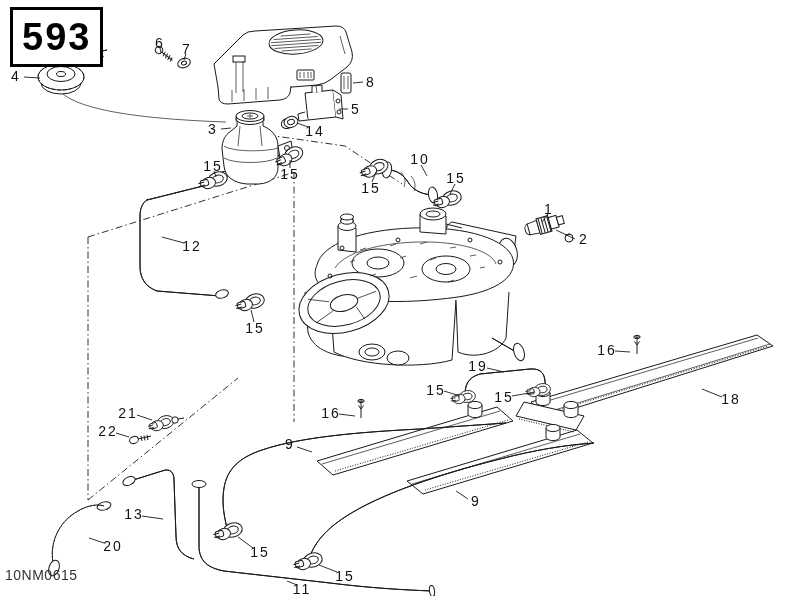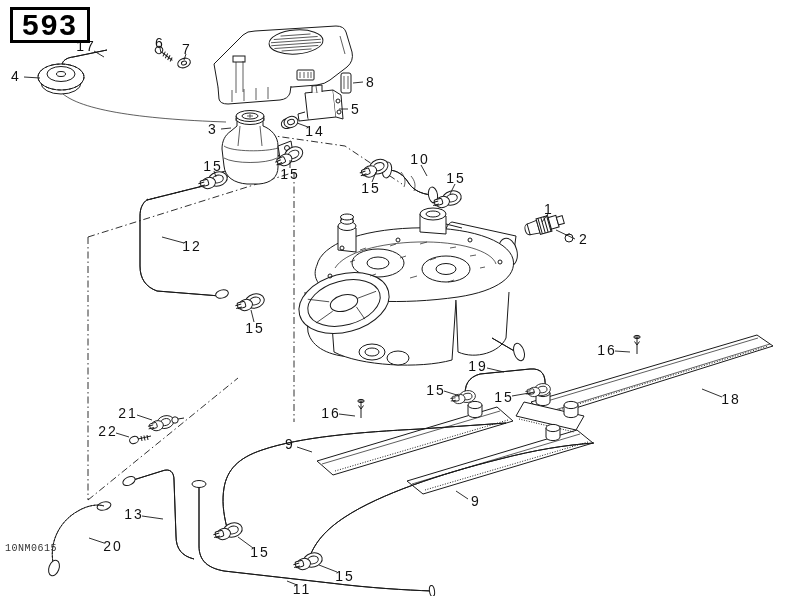--- a/index.html
+++ b/index.html
@@ -7,22 +7,22 @@
          font-family:"Liberation Sans", sans-serif;}
   .stage svg{position:absolute;left:0;top:0;}
   svg path,svg ellipse,svg circle,svg rect,svg line{stroke:#1a1a1a;fill:none;stroke-width:1;}
   .f{fill:#fff;}
   .dash{stroke-dasharray:7 3 1.5 3;stroke-width:0.9;}
   .thin{stroke-width:0.7;}
   #callout-layer text{font-family:"Liberation Sans", sans-serif;font-size:14px;
         letter-spacing:2px;fill:#111;stroke:none;}
   #callout-layer line{stroke:#1a1a1a;stroke-width:0.9;}
   .model-box{position:absolute;left:10px;top:7px;border:3px solid #000;background:#fff;
-        padding:0 9px;font-weight:bold;font-size:30px;letter-spacing:2px;color:#000;line-height:30px;}
-  .footer-code{position:absolute;left:5px;top:543px;font-size:10px;color:#333;letter-spacing:0.5px;font-family:Liberation Mono, monospace;}
+        padding:12px 9px;font-weight:bold;font-size:38px;letter-spacing:2px;color:#000;line-height:30px;}
+  .footer-code{position:absolute;left:5px;top:567px;font-size:14px;color:#333;letter-spacing:0.5px;}
 </style>
 </head>
 <body>
 
 <div class="stage">
 <svg width="800" height="596" viewBox="0 0 800 596">
   <defs>
     <g id="clampSym">
       <ellipse cx="4" cy="0" rx="9.5" ry="7" class="f"></ellipse>
       <ellipse cx="4" cy="0" rx="5.5" ry="3.8" class="f"></ellipse>

